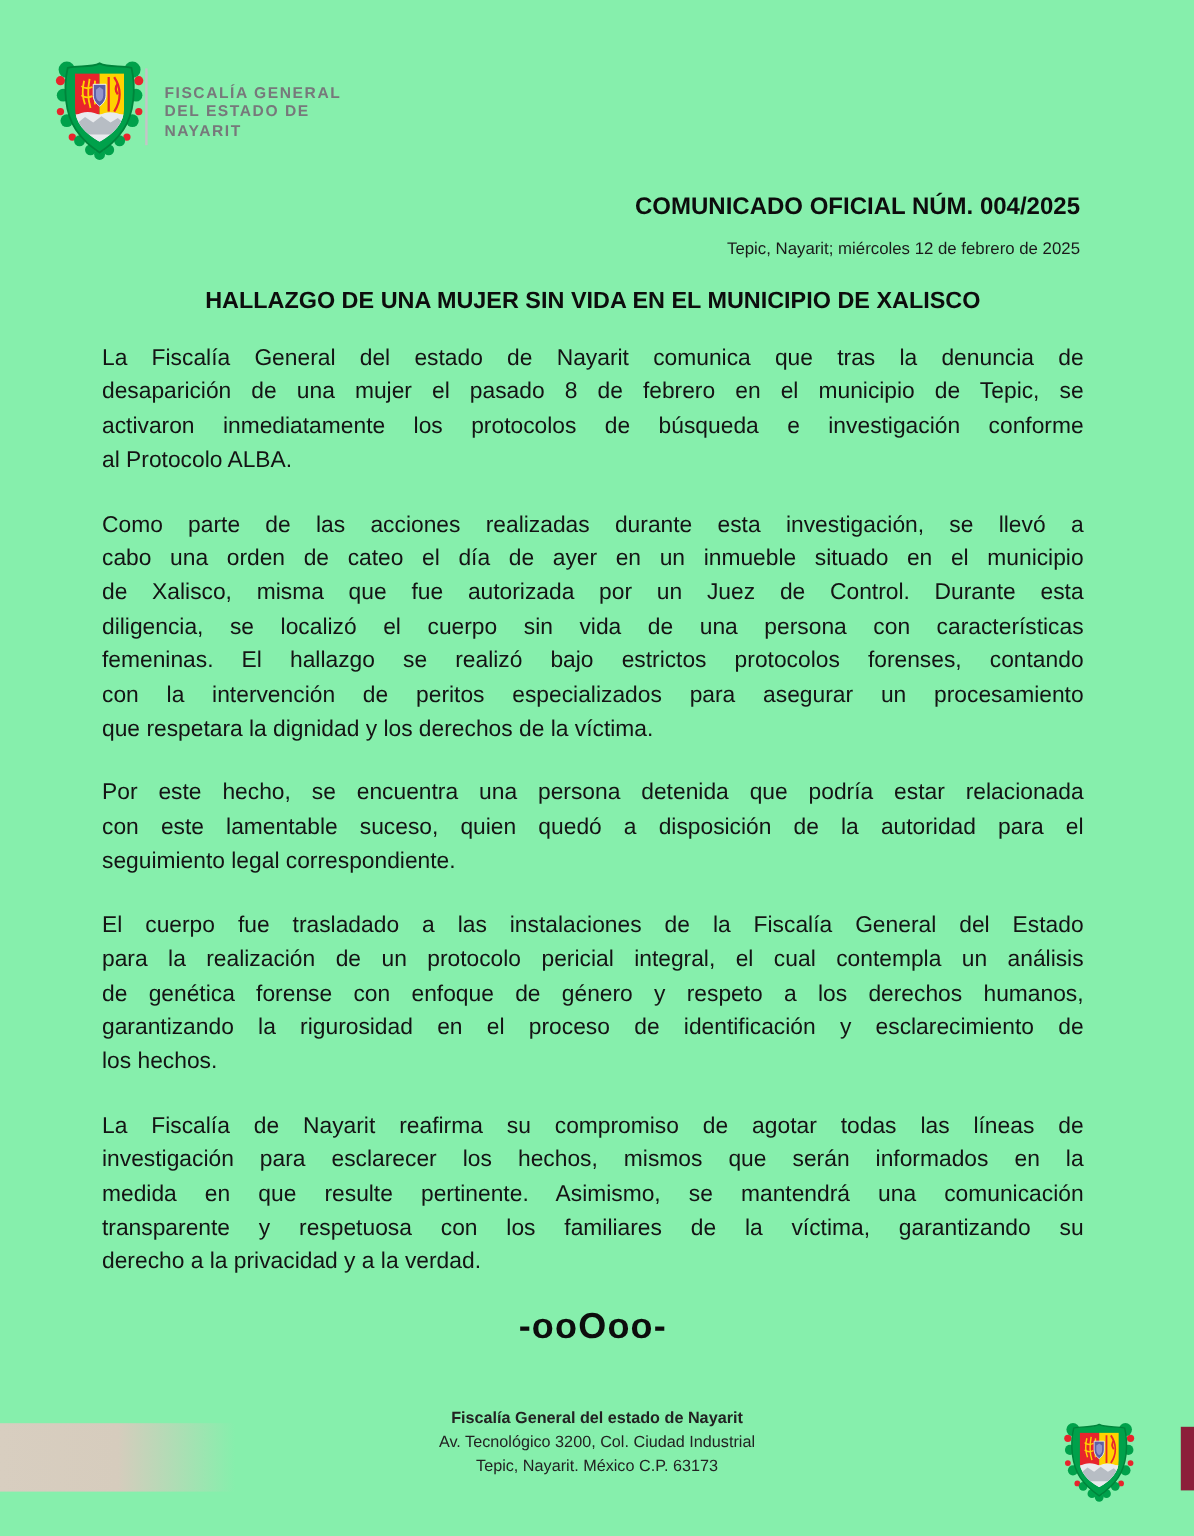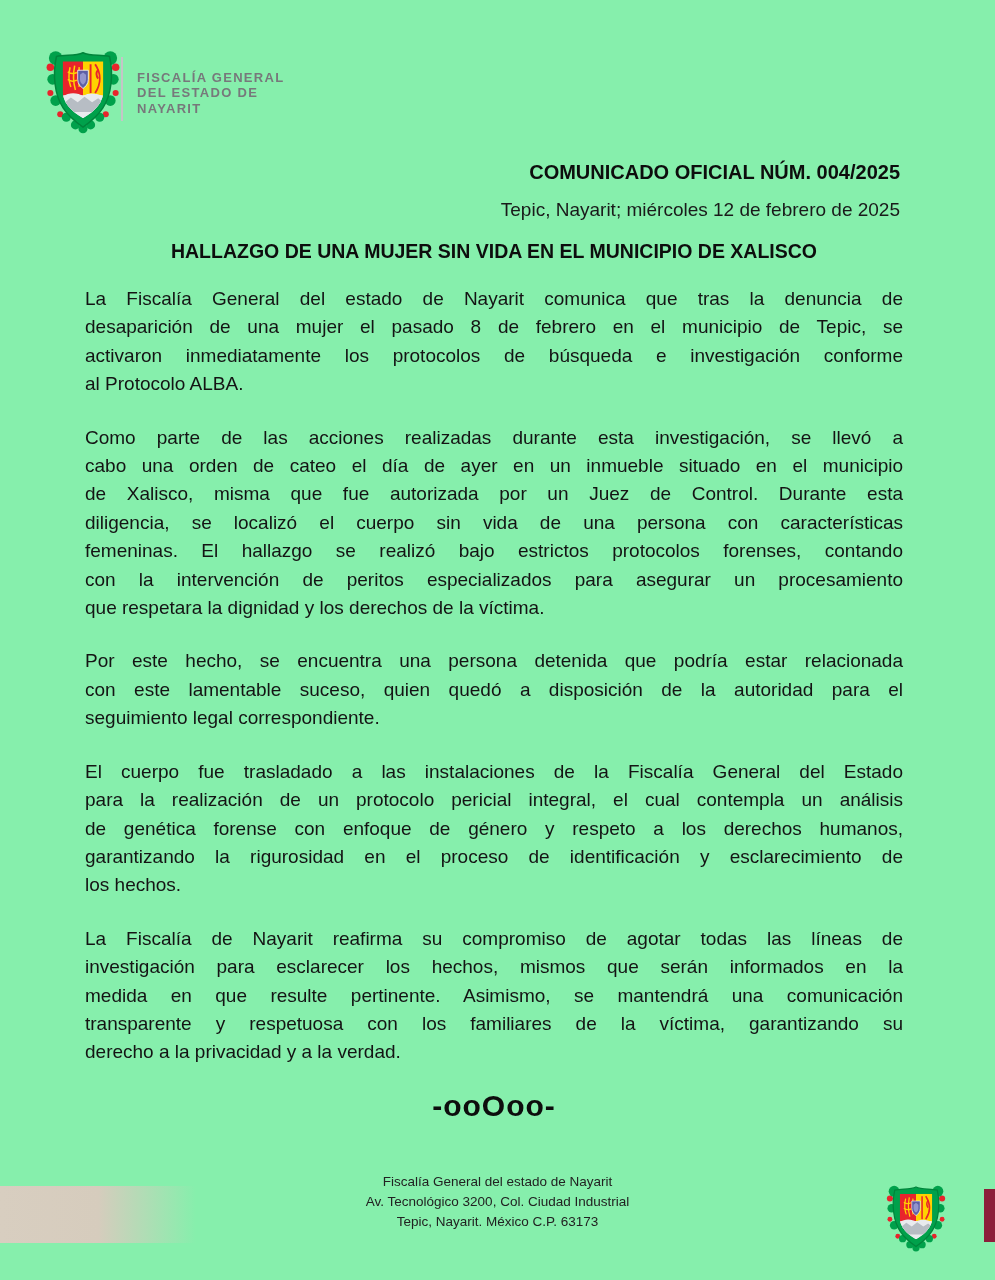--- a/index.html
+++ b/index.html
@@ -22,21 +22,21 @@
     line-height:15.4px; color:#77787b;
   }
 
   
   .comunicado {
     position:absolute; right:95px; top:161px;
     font-size:20px; font-weight:bold; color:#0d0d0d;
   }
   .dateline {
     position:absolute; right:95px; top:199px;
-    font-size:19px; color:#1a1a1a;
+    font-size:14px; color:#1a1a1a;
   }
   .headline {
     position:absolute; left:85px; right:92px; top:240px;
     text-align:center; font-size:19.5px; font-weight:bold; color:#0d0d0d;
   }
 
   
   .doc-body {
     position:absolute; left:85px; right:92px; top:285px;
     font-size:19px; line-height:28.4px; color:#141414;
@@ -51,21 +51,21 @@
 
   
   .footer-bar-left {
     position:absolute; left:0; top:1186px; width:196px; height:57px;
     background:linear-gradient(to right, #d8cec0 0%, #d6ccbd 50%, rgba(216,206,192,0) 100%);
   }
   .footer-text {
     position:absolute; left:0; right:0; top:1172px;
     text-align:center; font-size:13.5px; line-height:20.2px; color:#222222;
   }
-  .footer-text .org { font-weight:normal; }
+  .footer-text .org { font-weight:bold; }
   .logo-bottom { position:absolute; left:885px; top:1184px; width:62px; height:68px; }
   .footer-bar-right {
     position:absolute; left:984px; top:1189px; width:11px; height:53px;
     background:#8c1f3a;
   }
 </style>
 </head>
 <body>
 
 <svg width="0" height="0" style="position:absolute" aria-hidden="true">

